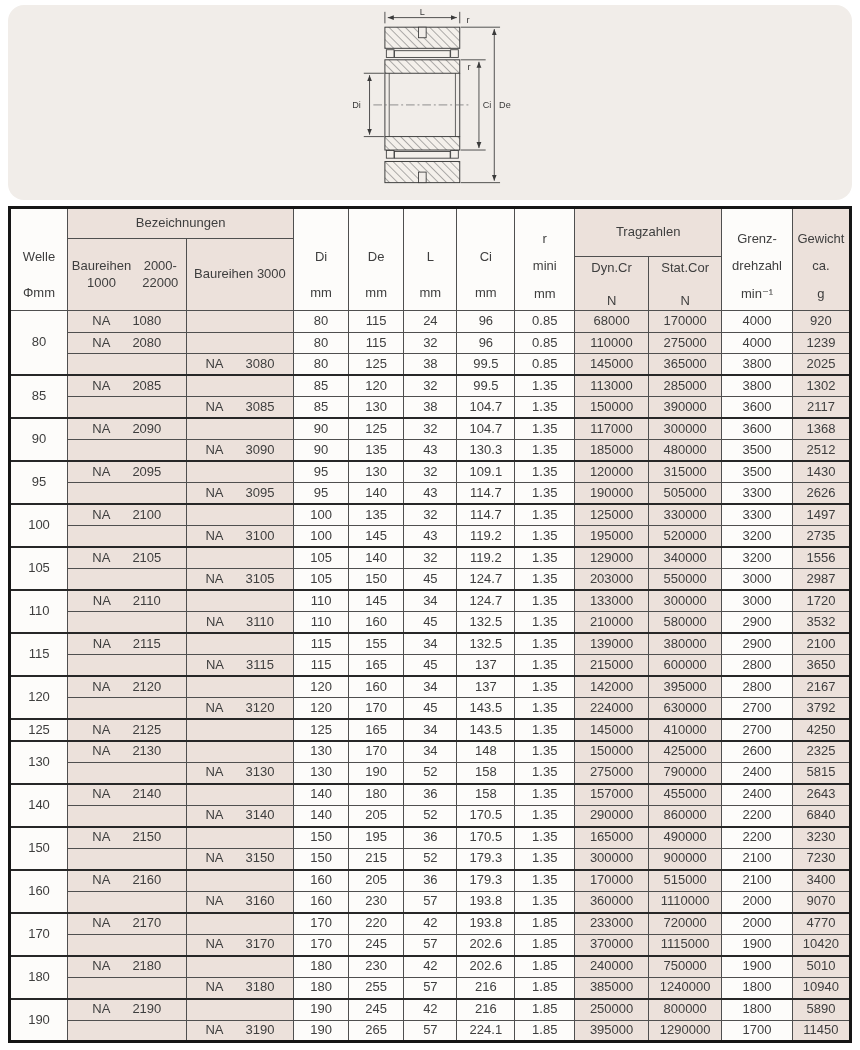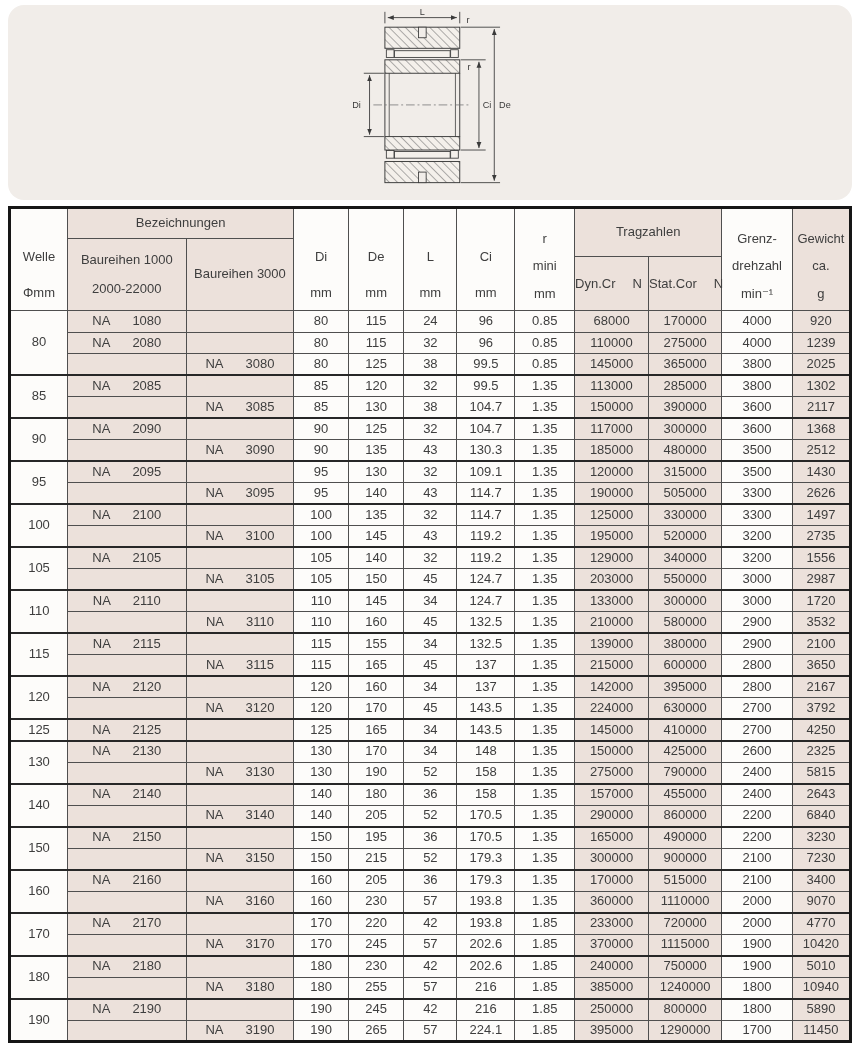--- a/index.html
+++ b/index.html
@@ -23,23 +23,23 @@
   thead tr.h1{height:31px;}
   thead tr.h2{height:17px;}
   thead tr.h3{height:53px;}
   tbody tr{height:21.5px;}
   tbody tr.group-start td{border-top:2px solid #272727;}
   tbody tr:first-child td{border-top:none;}
   .stack{display:flex;flex-direction:column;justify-content:space-between;
          align-items:center;height:101px;box-sizing:border-box;padding:40px 0 9px;}
   .stack3{display:flex;flex-direction:column;justify-content:space-between;
           align-items:center;height:101px;box-sizing:border-box;padding:22px 0 8px;}
-  .stack-b1000{display:flex;flex-direction:column;justify-content:space-between;
+  .stack-b1000{display:flex;flex-direction:row;justify-content:space-between;
                align-items:center;height:70px;box-sizing:border-box;padding:12px 0 12px;}
-  .two-line{display:flex;flex-direction:row;gap:17px;padding-top:2px;}
+  .two-line{display:flex;flex-direction:column;gap:17px;padding-top:2px;}
   .code-wrap{display:inline-flex;gap:22px;}
   td.c-code{text-align:center;}
 </style>
 </head>
 <body>
 
 <div>
 
   <div class="panel">
     <svg width="172" height="190" viewBox="0 0 178 198">

